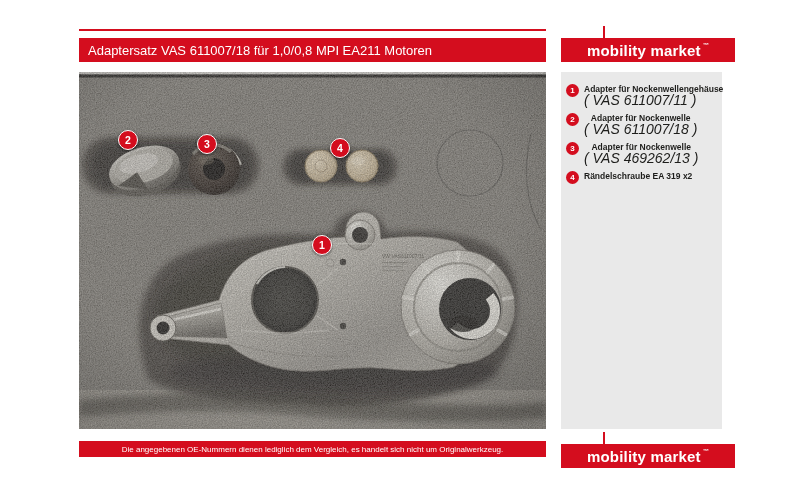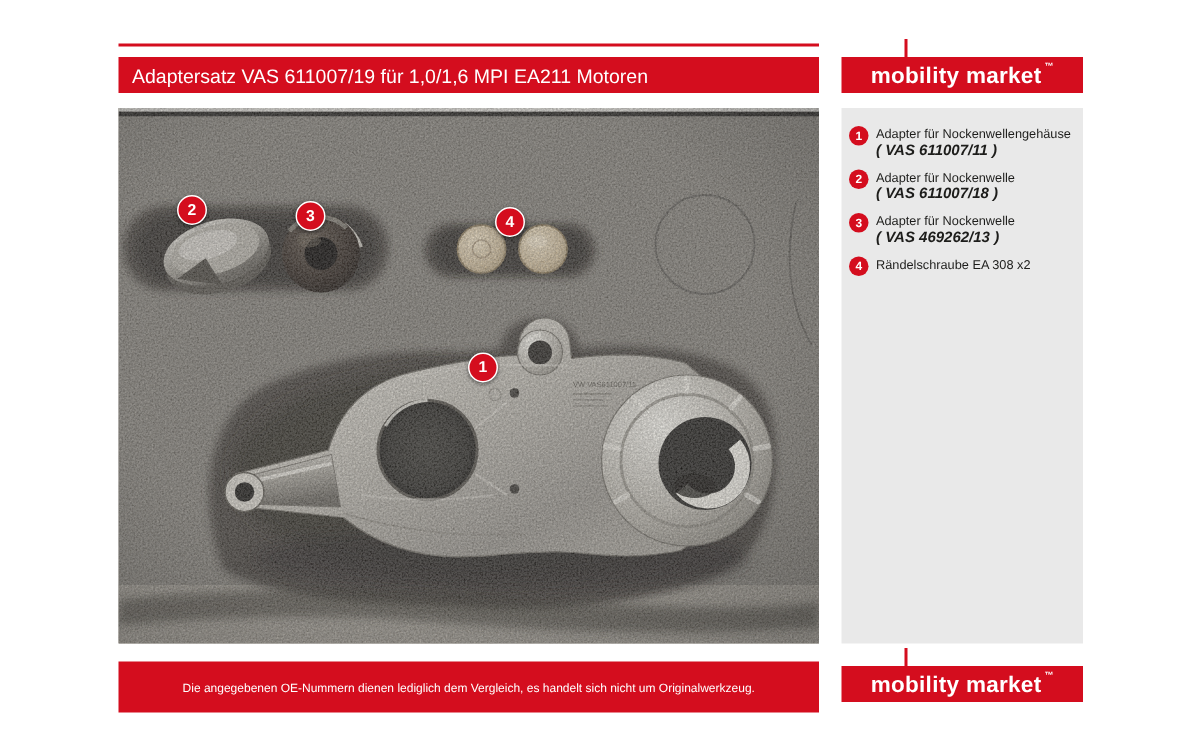--- a/index.html
+++ b/index.html
@@ -5,46 +5,46 @@
   html,body{margin:0;padding:0;background:#ffffff;}
   .page{position:relative;width:800px;height:500px;background:#ffffff;overflow:hidden;
         font-family:"Liberation Sans",sans-serif;}
   .top-rule{position:absolute;left:79px;top:29px;width:467px;height:2px;background:#d40d1e;}
   .title-banner{position:absolute;left:79px;top:38px;width:467px;height:24px;background:#d40d1e;
         color:#fff;font-size:13px;display:flex;align-items:center;padding-left:9px;box-sizing:border-box;}
   .logo{position:absolute;left:561px;width:161px;height:36px;}
   .logo-top{top:26px;}
   .logo-bottom{top:432px;}
   .logo-tick{position:absolute;left:42px;top:0;width:2px;height:12px;background:#d40d1e;}
-  .logo-box{position:absolute;left:0;top:12px;width:161px;height:24px;background:#d40d1e;color:#fff;
+  .logo-box{position:absolute;left:0;top:12px;width:174px;height:24px;background:#d40d1e;color:#fff;
         display:flex;align-items:center;justify-content:center;font-weight:bold;font-size:15px;letter-spacing:.2px;}
   .logo-tm{font-size:6px;position:relative;top:-5px;margin-left:2px;font-weight:bold;}
   .photo{position:absolute;left:79px;top:72px;width:467px;height:357px;margin:0;background:#817d76;overflow:hidden;}
   .marker{position:absolute;width:20px;height:20px;box-sizing:border-box;border-radius:50%;
         background:#d40d1e;border:1.5px solid #fff;color:#fff;font-size:10.5px;font-weight:bold;
         display:flex;align-items:center;justify-content:center;box-shadow:0 1px 3px rgba(0,0,0,.5);z-index:5;}
   .legend{position:absolute;left:561px;top:72px;width:161px;height:357px;background:#e9e9e9;
         box-sizing:border-box;padding:12px 4px 0 5px;}
   .legend-item{display:flex;gap:5px;margin-bottom:7px;align-items:flex-start;}
   .badge{flex:none;width:13px;height:13px;border-radius:50%;background:#d40d1e;color:#fff;
         font-size:8px;font-weight:bold;display:flex;align-items:center;justify-content:center;}
-  .legend-label{font-size:8.5px;font-weight:normal;color:#1d1d1b;line-height:11px;white-space:nowrap;text-align:center;}
-  .legend-part{font-size:10px;font-weight:bold;font-style:italic;color:#1d1d1b;line-height:11px;white-space:nowrap;}
-  .footer-banner{position:absolute;left:79px;top:441px;width:467px;height:34px;background:#d40d1e;
+  .legend-label{font-size:8.5px;font-weight:bold;color:#1d1d1b;line-height:11px;white-space:nowrap;text-align:center;}
+  .legend-part{font-size:14px;font-weight:normal;font-style:italic;color:#1d1d1b;line-height:11px;white-space:nowrap;}
+  .footer-banner{position:absolute;left:79px;top:441px;width:467px;height:16px;background:#d40d1e;
         color:#fff;font-size:8px;display:flex;align-items:center;justify-content:center;text-align:center;}
 </style>
 </head>
 <body>
 
 <div class="page">
 
   <div class="top-rule"></div>
 
   <header class="title-banner">
-    <span>Adaptersatz VAS 611007/19 für 1,0/1,6 MPI EA211 Motoren</span>
+    <span>Adaptersatz VAS 611007/18 für 1,0/0,8 MPI EA211 Motoren</span>
   </header>
 
   <div class="logo logo-top">
     <div class="logo-tick"></div>
     <div class="logo-box">
       <span>mobility market</span>
         <span class="logo-tm">™</span>
     </div>
   </div>
 
@@ -235,21 +235,21 @@
     <div class="legend-item">
       <span class="badge">3</span>
       <div>
         <div class="legend-label">Adapter für Nockenwelle</div>
         <div class="legend-part">( VAS 469262/13 )</div>
       </div>
     </div>
     <div class="legend-item">
       <span class="badge">4</span>
       <div>
-        <div class="legend-label">Rändelschraube EA 308 x2</div>
+        <div class="legend-label">Rändelschraube EA 319 x2</div>
         <div class="legend-part"></div>
       </div>
     </div>
   </aside>
 
   <footer class="footer-banner">
     <span>Die angegebenen OE-Nummern dienen lediglich dem Vergleich, es handelt sich nicht um Originalwerkzeug.</span>
   </footer>
 
   <div class="logo logo-bottom">

